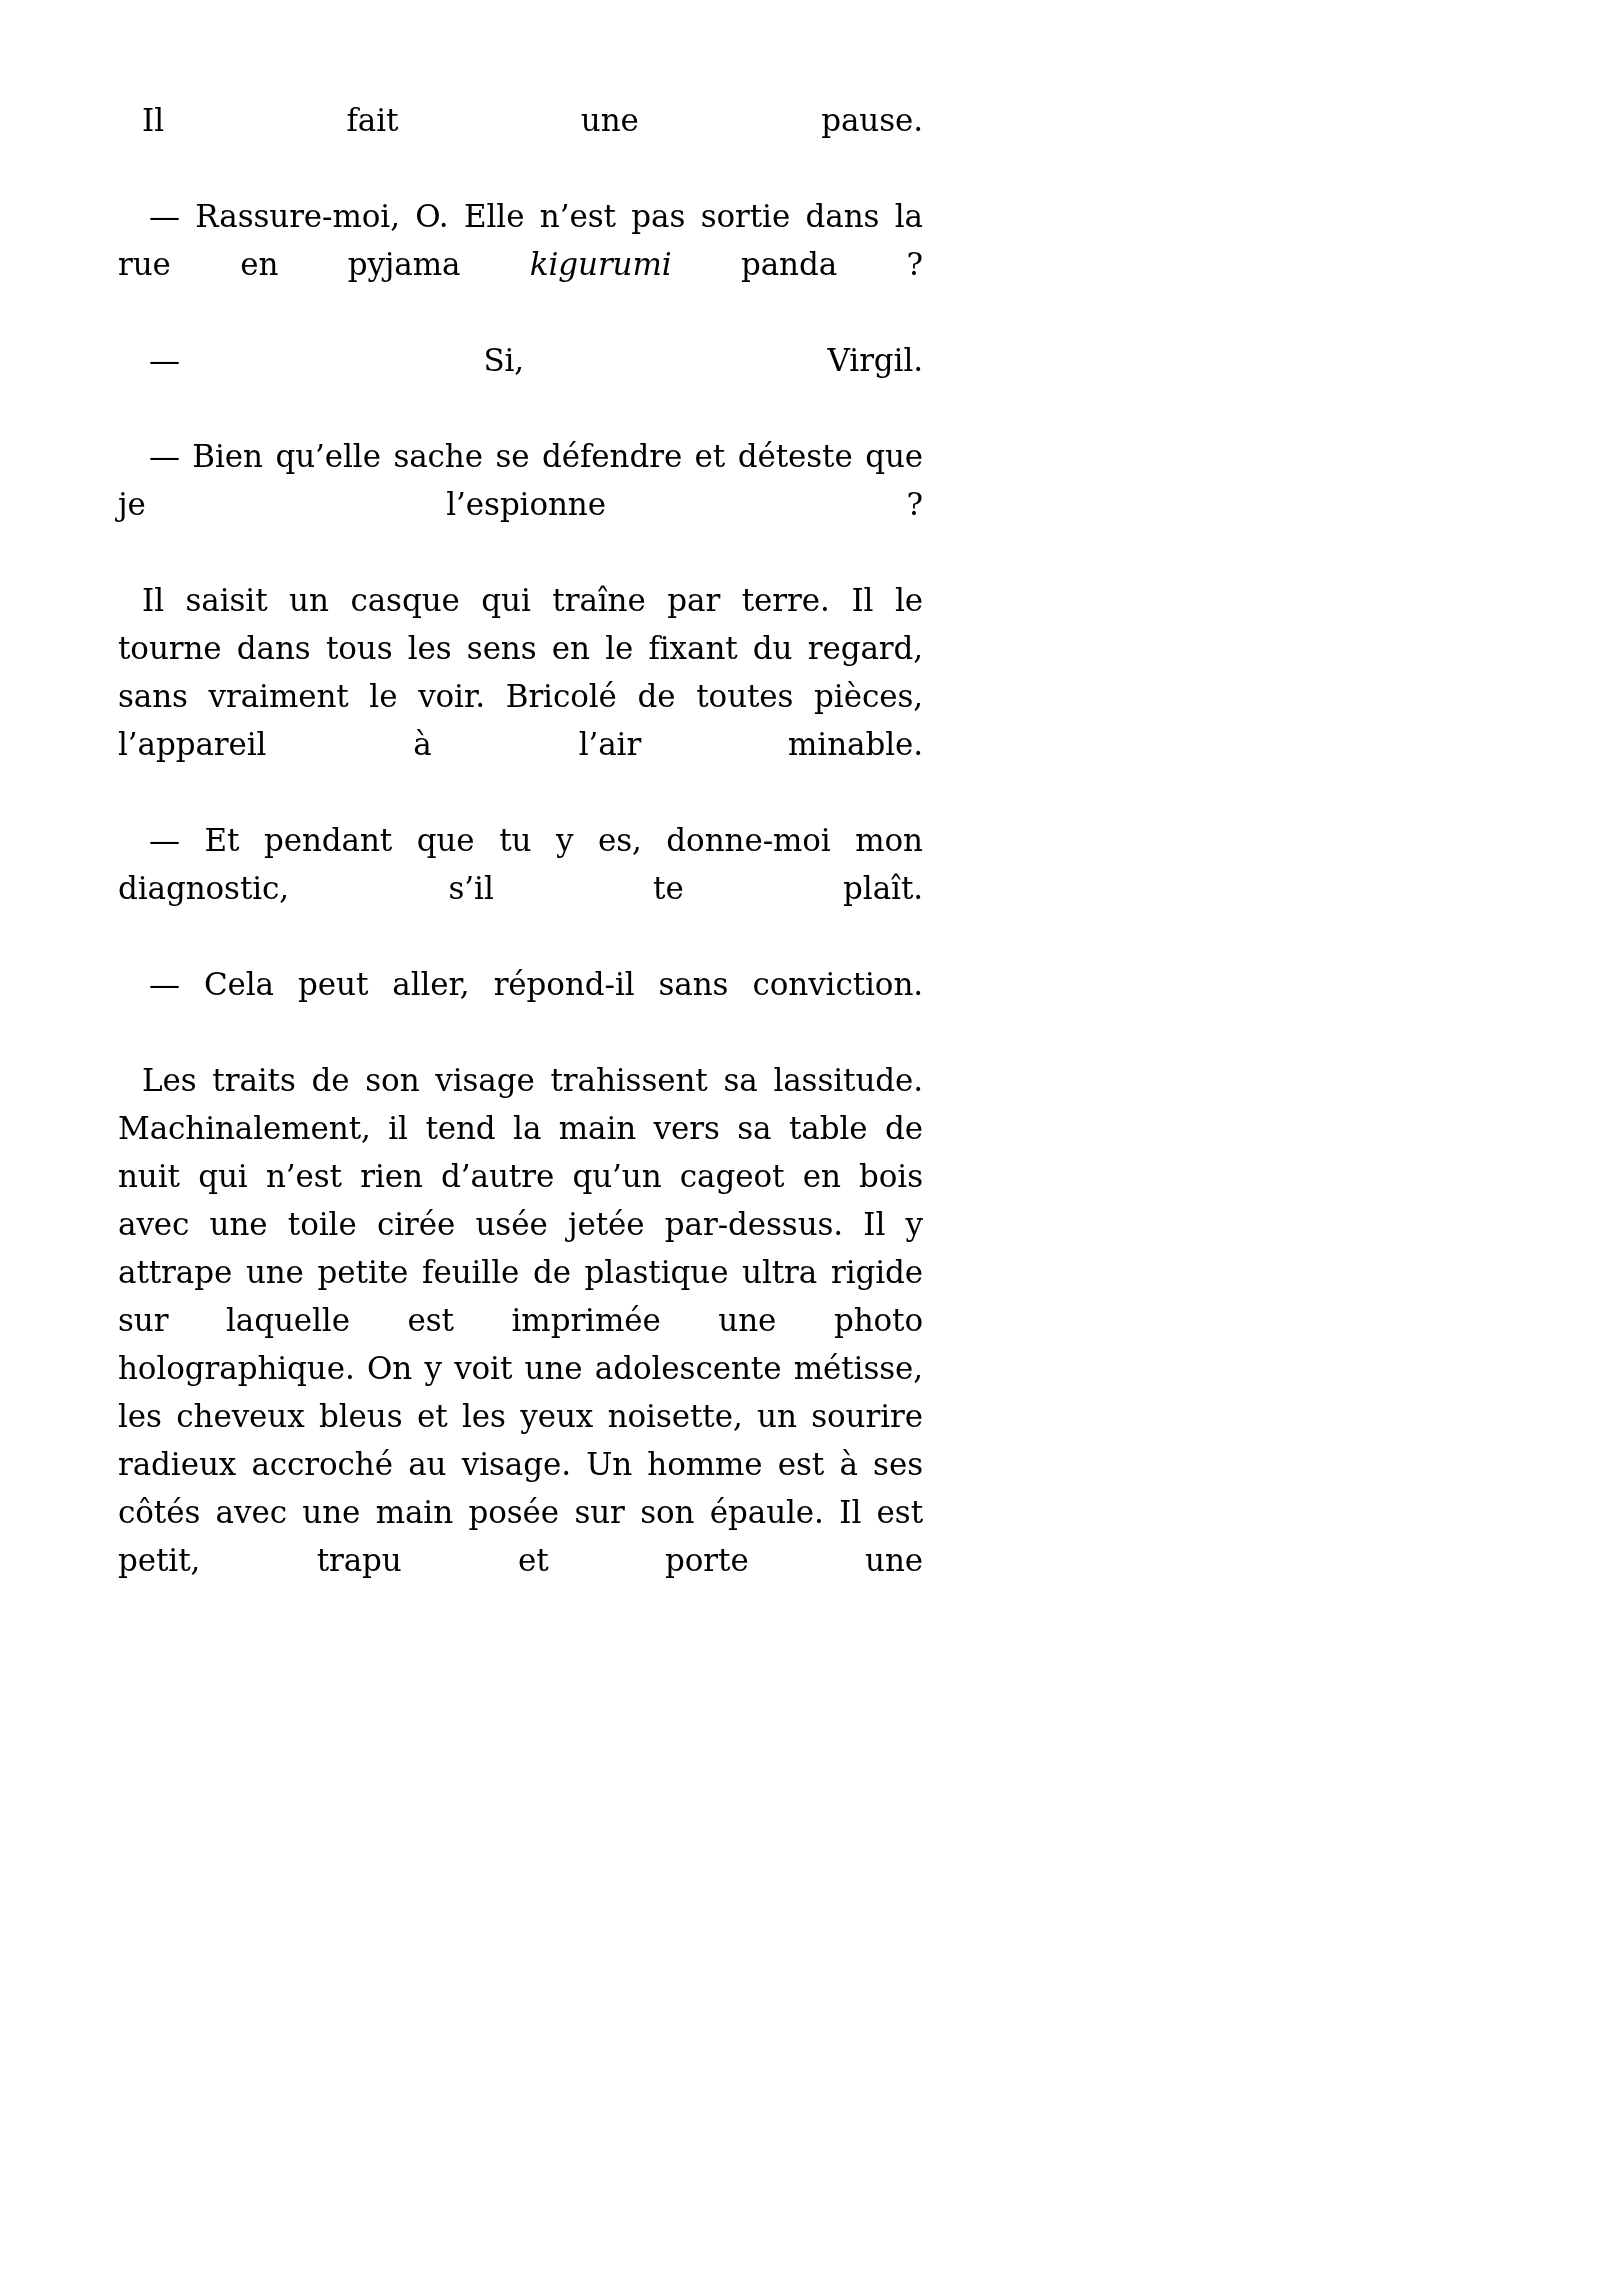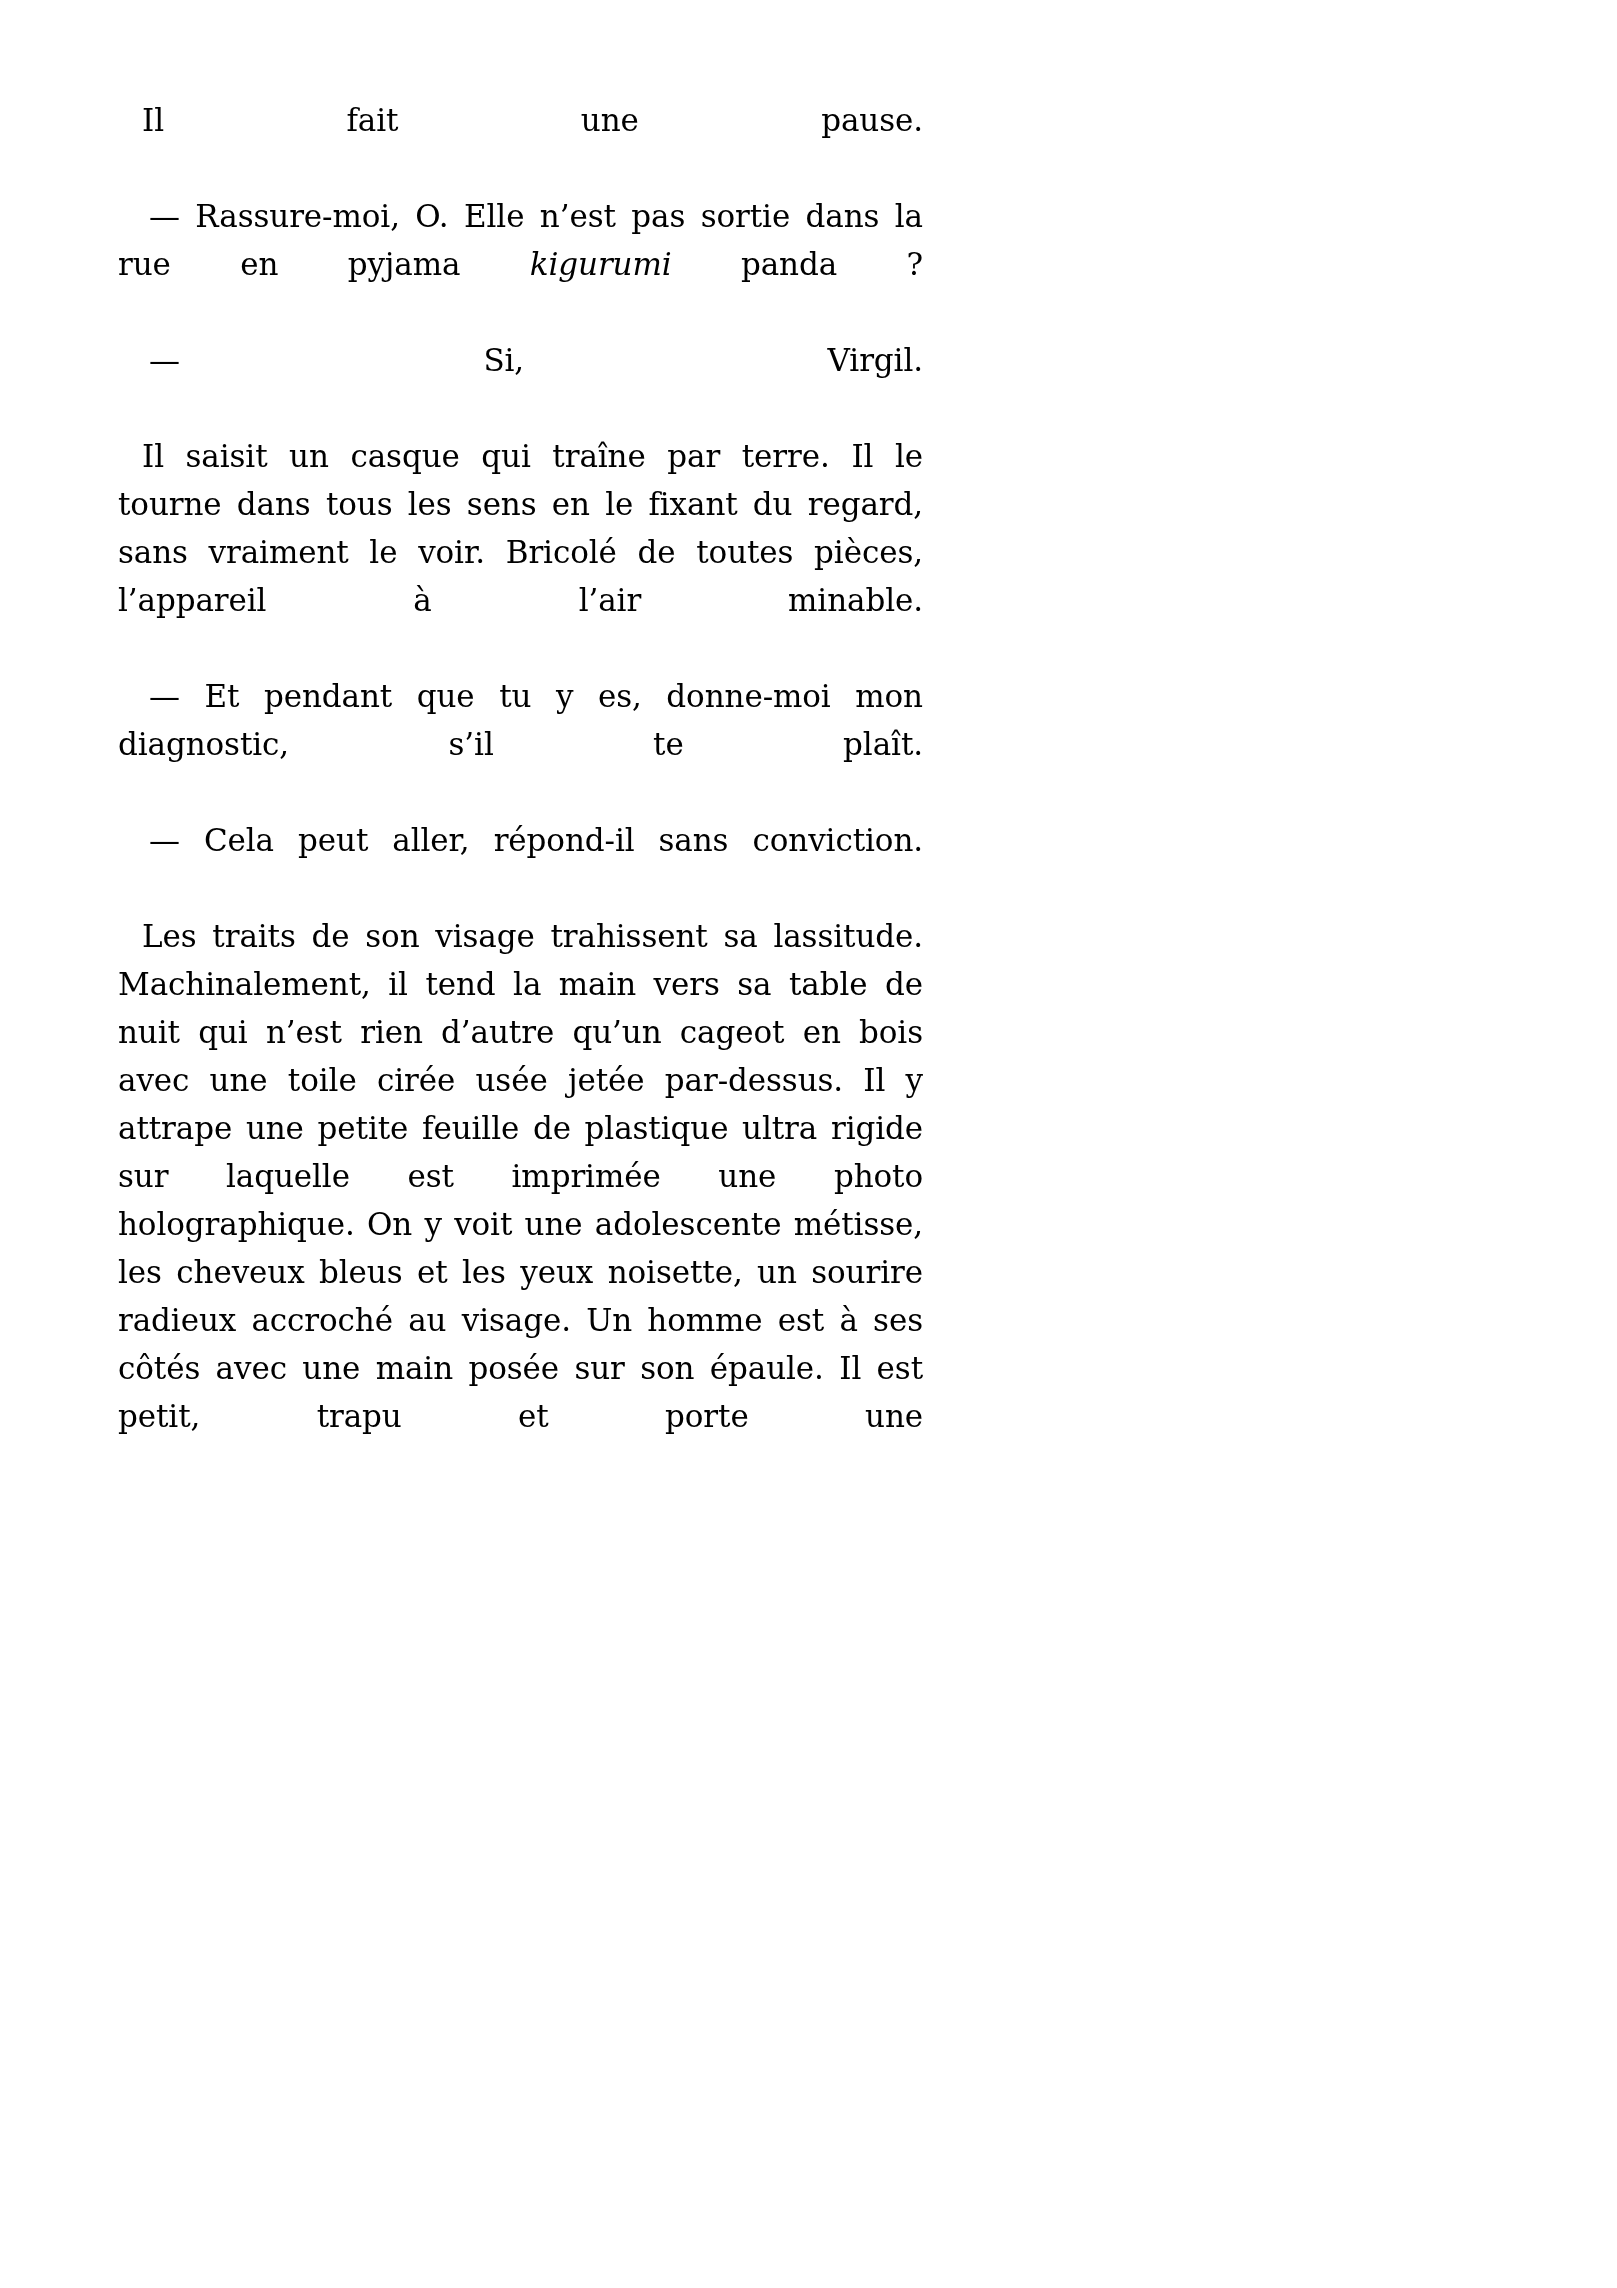--- a/index.html
+++ b/index.html
@@ -80,20 +80,21 @@
 
   <div class="text-block">
 
     <p class="para">Il fait une pause.</p>
 
     <p class="dialogue"><span>— Rassure-moi, O. Elle n’est pas sortie dans la rue en pyjama </span><em>kigurumi</em><span> panda ?</span></p>
 
     <p class="dialogue">— Si, Virgil.</p>
 
 
+    <p class="dialogue">— Bien qu’elle sache se défendre et déteste que je l’espionne ?</p>
 
 
     <p class="para">Il saisit un casque qui traîne par terre. Il le tourne dans tous les sens en le fixant du regard, sans vraiment le voir. Bricolé de toutes pièces, l’appareil à l’air minable.</p>
 
     <p class="dialogue">— Et pendant que tu y es, donne-moi mon diagnostic, s’il te plaît.</p>
 
 
     <p class="dialogue">— Cela peut aller, répond-il sans conviction.</p>
 
     <p class="para">Les traits de son visage trahissent sa lassitude. Machinalement, il tend la main vers sa table de nuit qui n’est rien d’autre qu’un cageot en bois avec une toile cirée usée jetée par-dessus. Il y attrape une petite feuille de plastique ultra rigide sur laquelle est imprimée une photo holographique. On y voit une adolescente métisse, les cheveux bleus et les yeux noisette, un sourire radieux accroché au visage. Un homme est à ses côtés avec une main posée sur son épaule. Il est petit, trapu et porte une</p>

